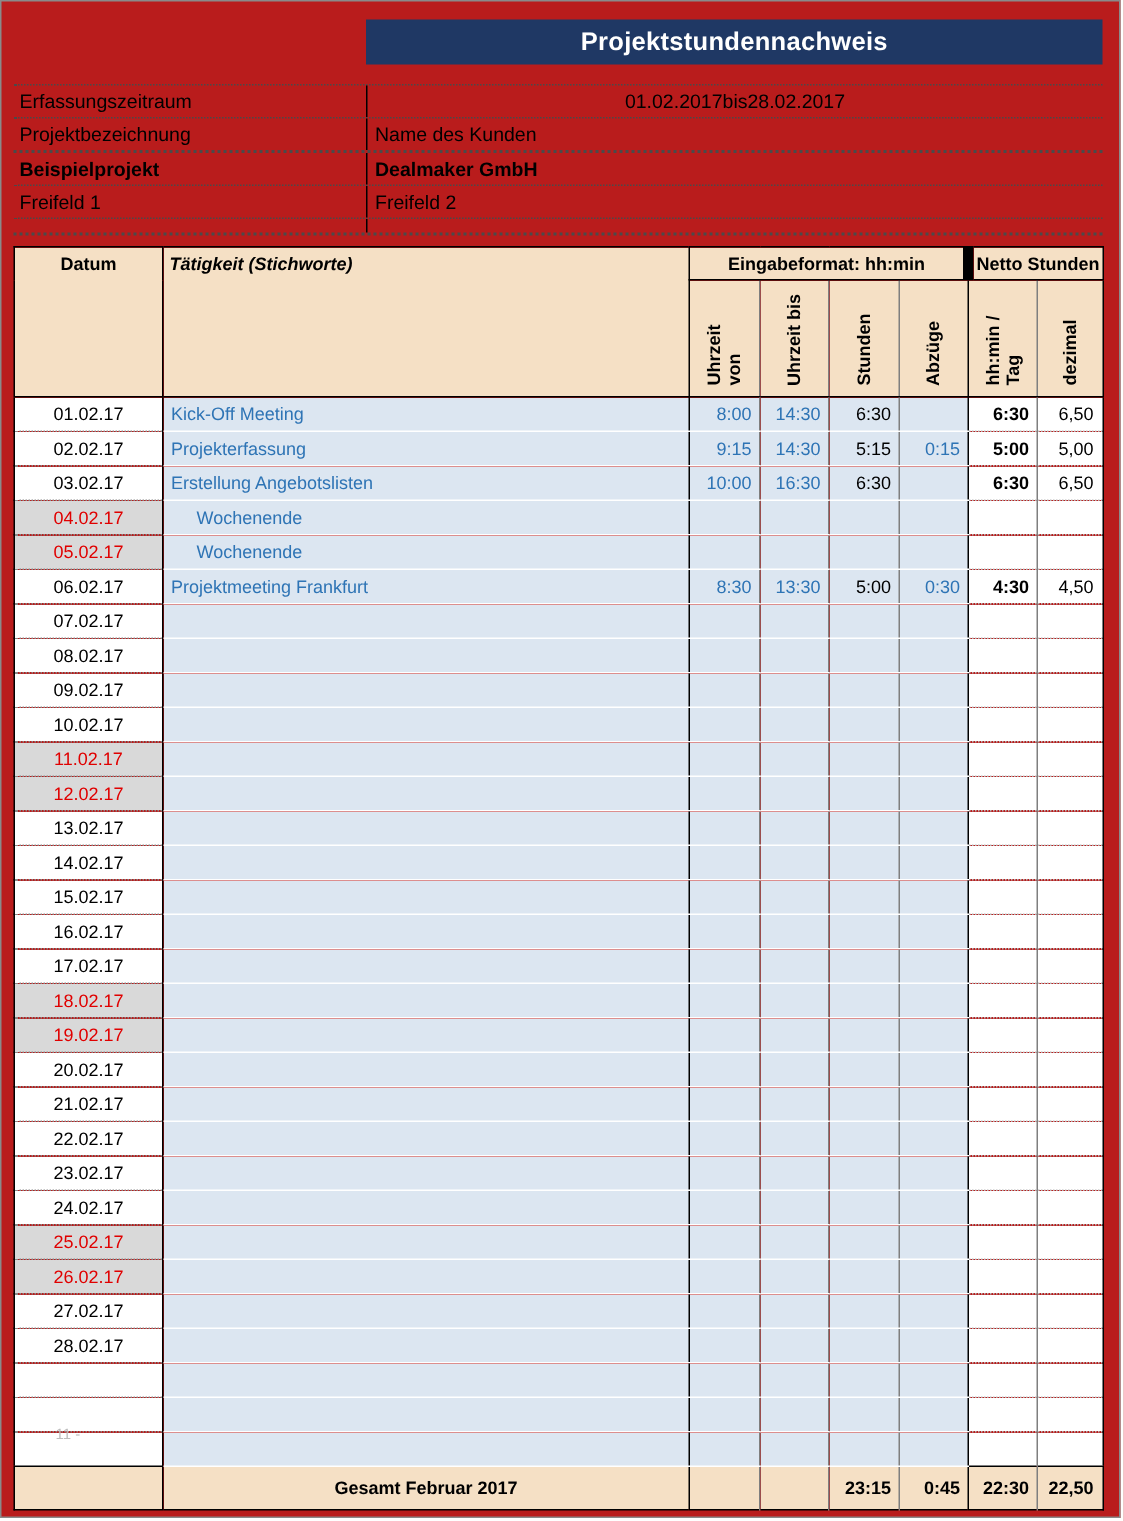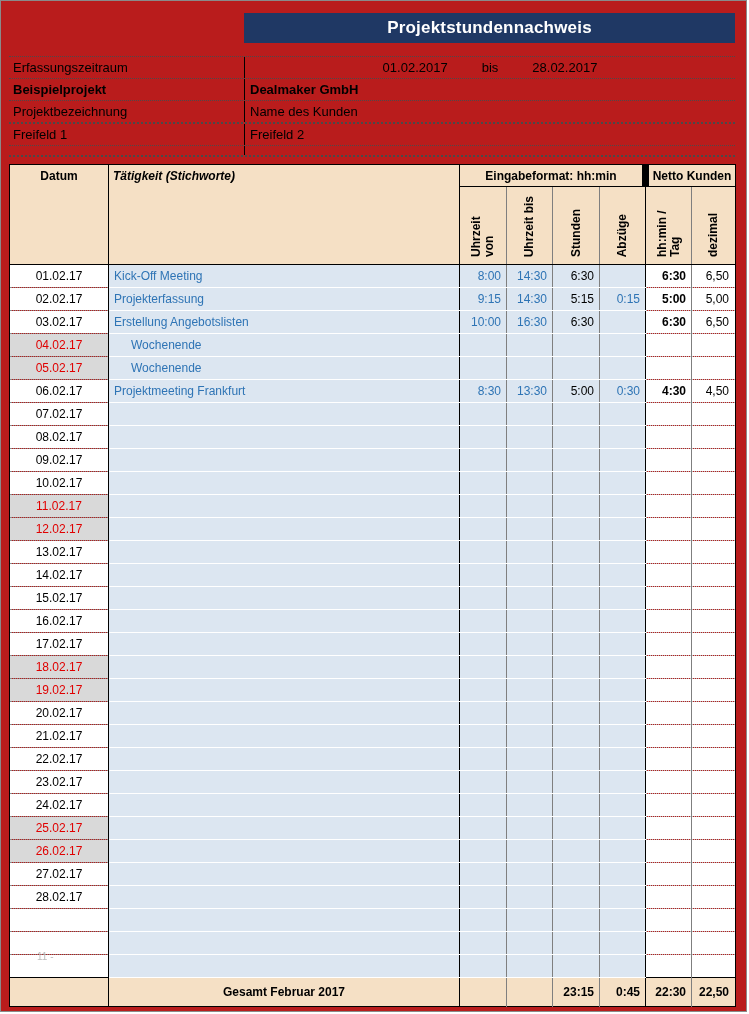--- a/index.html
+++ b/index.html
@@ -10,21 +10,21 @@
   .titlebar{position:absolute;left:243px;top:12px;width:491px;height:30px;background:#1F3864;color:#fff;
             display:flex;align-items:center;justify-content:center;font-size:17px;font-weight:bold;letter-spacing:.2px;}
 
   
   .info{position:absolute;left:8px;top:55px;width:726px;font-size:13px;}
   .info-row{display:grid;grid-template-columns:235px 1fr;align-items:stretch;height:21px;border-bottom:1px dotted #4a4a4a;}
   .info-row.first{border-top:1px dotted #4a4a4a;}
   .info-row.thick{border-bottom:2px dotted #4a4a4a;}
   .info-row .lbl{display:flex;align-items:center;padding-left:4px;}
   .info-row .val{display:flex;align-items:center;border-left:1px solid #000;padding-left:5px;}
-  .info-row .val.period{justify-content:center;gap:34px;padding-left:0;}
+  .info-row .val.period{justify-content:center;padding-left:0;}
   .info-row.boldrow .lbl,.info-row.boldrow .val{font-weight:bold;}
   .info-spacer{display:grid;grid-template-columns:235px 1fr;height:9px;border-bottom:2px dotted #4a4a4a;}
   .info-spacer .val{border-left:1px solid #000;}
 
   
   table.sheet{position:absolute;left:8px;top:163px;width:726px;border-collapse:collapse;table-layout:fixed;font-size:12px;border:1px solid #000;}
   .sheet th,.sheet td{padding:0;overflow:hidden;white-space:nowrap;box-sizing:border-box;}
 
   thead th{background:#F5E0C5;font-weight:bold;font-size:12px;}
   th.h-datum,th.h-act{vertical-align:top;padding-top:4px;border-right:1px solid #000;}
@@ -68,27 +68,27 @@
 
   <div class="info">
     <div class="info-row first">
       <div class="lbl">Erfassungszeitraum</div>
       <div class="val period">
         <span>01.02.2017</span>
         <span>bis</span>
         <span>28.02.2017</span>
       </div>
     </div>
+    <div class="info-row thick">
+      <div class="lbl">Projektbezeichnung</div>
+      <div class="val">Name des Kunden</div>
+    </div>
     <div class="info-row boldrow">
       <div class="lbl">Beispielprojekt</div>
       <div class="val">Dealmaker GmbH</div>
-    </div>
-    <div class="info-row thick">
-      <div class="lbl">Projektbezeichnung</div>
-      <div class="val">Name des Kunden</div>
     </div>
     <div class="info-row">
       <div class="lbl">Freifeld 1</div>
       <div class="val">Freifeld 2</div>
     </div>
     <div class="info-spacer">
       <div class="lbl"></div>
         <div class="val"></div>
     </div>
   </div>
@@ -102,21 +102,21 @@
       <col style="width:47px">
         <col style="width:46px">
         <col style="width:46px">
         <col style="width:44px">
     </colgroup>
     <thead>
       <tr>
         <th class="h-datum" rowspan="2">Datum</th>
         <th class="h-act" rowspan="2">Tätigkeit (Stichworte)</th>
         <th class="h-group inp" colspan="4">Eingabeformat: hh:min</th>
-        <th class="h-group" colspan="2">Netto Kunden</th>
+        <th class="h-group" colspan="2">Netto Stunden</th>
       </tr>
       <tr>
         <th class="rot rv"><span class="rtxt">Uhrzeit von</span></th>
         <th class="rot rv"><span class="rtxt">Uhrzeit bis</span></th>
         <th class="rot rv"><span class="rtxt">Stunden</span></th>
         <th class="rot rb"><span class="rtxt">Abzüge</span></th>
         <th class="rot rv"><span class="rtxt">hh:min / Tag</span></th>
         <th class="rot"><span class="rtxt">dezimal</span></th>
       </tr>
     </thead>

